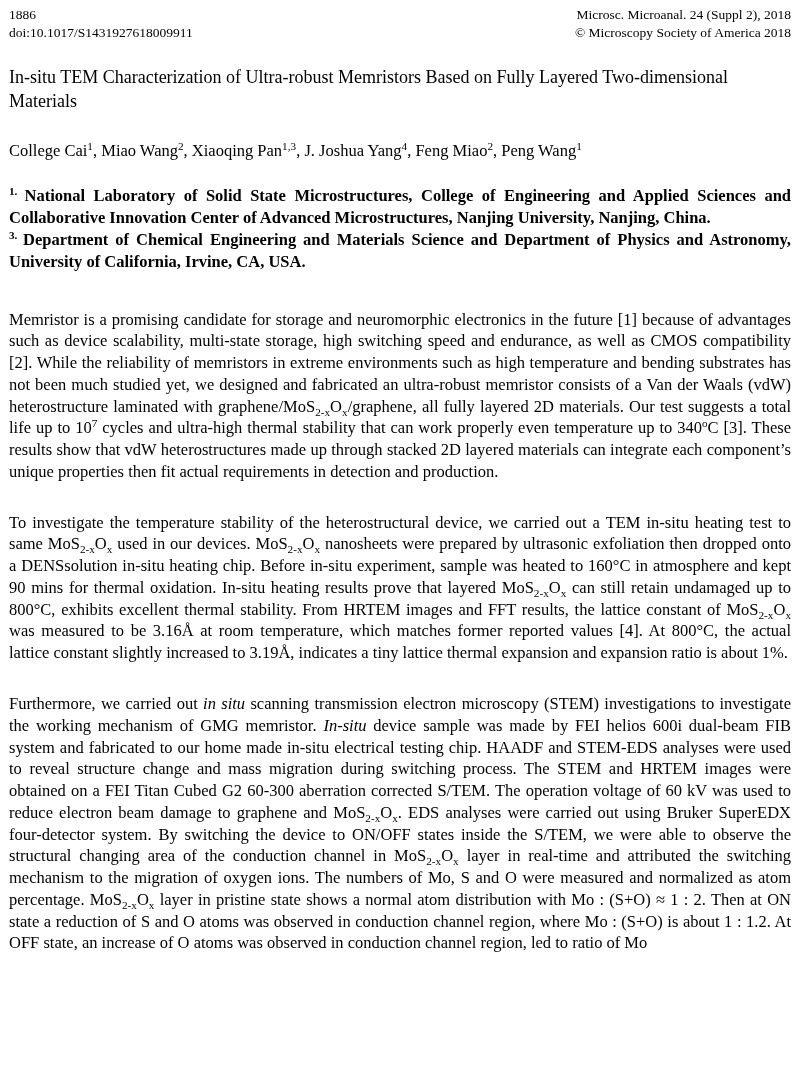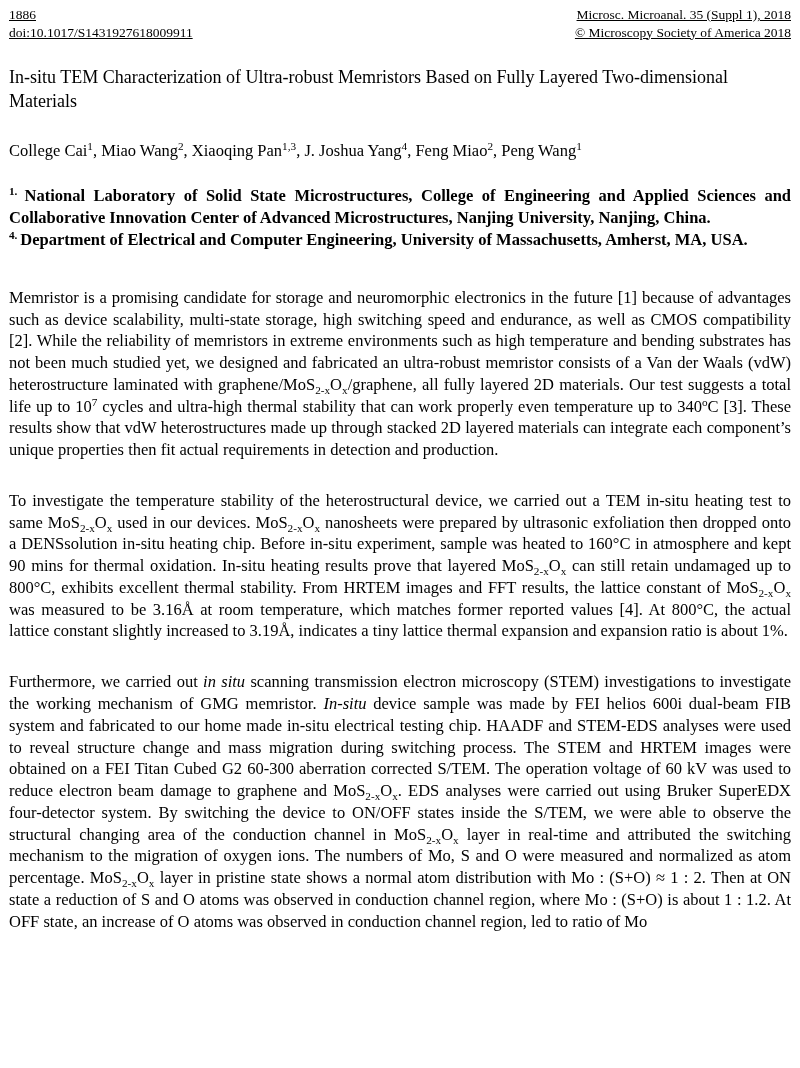--- a/index.html
+++ b/index.html
@@ -16,21 +16,20 @@
     font-size: 16.5px;
     line-height: 1.32;
     padding: 6px 9px 0 9px;
   }
   .page-header {
     display: flex;
     justify-content: space-between;
     align-items: flex-start;
     font-size: 13.5px;
     line-height: 1.3;
-    text-decoration: underline;
   }
   .header-right { text-align: right; }
   .title {
     margin-top: 24px;
     font-size: 18px;
     font-weight: normal;
     line-height: 1.35;
   }
   .authors { margin-top: 26px; }
   .affiliations { margin-top: 24px; }
@@ -48,32 +47,32 @@
 <body>
 
 <div class="page">
 
   <header class="page-header">
     <div class="header-left">
       <div>1886</div>
       <div>doi:10.1017/S1431927618009911</div>
     </div>
     <div class="header-right">
-      <div>Microsc. Microanal. 35 (Suppl 1), 2018</div>
+      <div>Microsc. Microanal. 24 (Suppl 2), 2018</div>
       <div>© Microscopy Society of America 2018</div>
     </div>
   </header>
 
   <h1 class="title">In-situ TEM Characterization of Ultra-robust Memristors Based on Fully Layered Two-dimensional Materials</h1>
 
   <p class="authors"><span>College Cai</span><sup>1</sup><span>, Miao Wang</span><sup>2</sup><span>, Xiaoqing Pan</span><sup>1,3</sup><span>, J. Joshua Yang</span><sup>4</sup><span>, Feng Miao</span><sup>2</sup><span>, Peng Wang</span><sup>1</sup></p>
 
   <div class="affiliations">
     <p><sup>1. </sup><span>National Laboratory of Solid State Microstructures, College of Engineering and Applied Sciences and Collaborative Innovation Center of Advanced Microstructures, Nanjing University, Nanjing, China.</span></p>
-    <p><sup>4. </sup><span>Department of Electrical and Computer Engineering, University of Massachusetts, Amherst, MA, USA.</span></p>
+    <p><sup>3. </sup><span>Department of Chemical Engineering and Materials Science and Department of Physics and Astronomy, University of California, Irvine, CA, USA.</span></p>
   </div>
 
   <div class="body-text">
     <p class="para"><span>Memristor is a promising candidate for storage and neuromorphic electronics in the future [1] because of advantages such as device scalability, multi-state storage, high switching speed and endurance, as well as CMOS compatibility [2]. While the reliability of memristors in extreme environments such as high temperature and bending substrates has not been much studied yet, we designed and fabricated an ultra-robust memristor consists of a Van der Waals (vdW) heterostructure laminated with graphene/MoS</span><sub>2-x</sub><span>O</span><sub>x</sub><span>/graphene, all fully layered 2D materials. Our test suggests a total life up to 10</span><sup>7</sup><span> cycles and ultra-high thermal stability that can work properly even temperature up to 340</span><sup>o</sup><span>C [3]. These results show that vdW heterostructures made up through stacked 2D layered materials can integrate each component’s unique properties then fit actual requirements in detection and production.</span></p>
     <p class="para"><span>To investigate the temperature stability of the heterostructural device, we carried out a TEM in-situ heating test to same MoS</span><sub>2-x</sub><span>O</span><sub>x</sub><span> used in our devices. MoS</span><sub>2-x</sub><span>O</span><sub>x</sub><span> nanosheets were prepared by ultrasonic exfoliation then dropped onto a DENSsolution in-situ heating chip. Before in-situ experiment, sample was heated to 160°C in atmosphere and kept 90 mins for thermal oxidation. In-situ heating results prove that layered MoS</span><sub>2-x</sub><span>O</span><sub>x</sub><span> can still retain undamaged up to 800°C, exhibits excellent thermal stability. From HRTEM images and FFT results, the lattice constant of MoS</span><sub>2-x</sub><span>O</span><sub>x</sub><span> was measured to be 3.16Å at room temperature, which matches former reported values [4]. At 800°C, the actual lattice constant slightly increased to 3.19Å, indicates a tiny lattice thermal expansion and expansion ratio is about 1%.</span></p>
     <p class="para"><span>Furthermore, we carried out </span><i>in situ</i><span> scanning transmission electron microscopy (STEM) investigations to investigate the working mechanism of GMG memristor. </span><i>In-situ</i><span> device sample was made by FEI helios 600i dual-beam FIB system and fabricated to our home made in-situ electrical testing chip. HAADF and STEM-EDS analyses were used to reveal structure change and mass migration during switching process. The STEM and HRTEM images were obtained on a FEI Titan Cubed G2 60-300 aberration corrected S/TEM. The operation voltage of 60 kV was used to reduce electron beam damage to graphene and MoS</span><sub>2-x</sub><span>O</span><sub>x</sub><span>. EDS analyses were carried out using Bruker SuperEDX four-detector system. By switching the device to ON/OFF states inside the S/TEM, we were able to observe the structural changing area of the conduction channel in MoS</span><sub>2-x</sub><span>O</span><sub>x</sub><span> layer in real-time and attributed the switching mechanism to the migration of oxygen ions. The numbers of Mo, S and O were measured and normalized as atom percentage. MoS</span><sub>2-x</sub><span>O</span><sub>x</sub><span> layer in pristine state shows a normal atom distribution with Mo : (S+O) ≈ 1 : 2. Then at ON state a reduction of S and O atoms was observed in conduction channel region, where Mo : (S+O) is about 1 : 1.2. At OFF state, an increase of O atoms was observed in conduction channel region, led to ratio of Mo</span></p>
   </div>
 
 </div>
 

